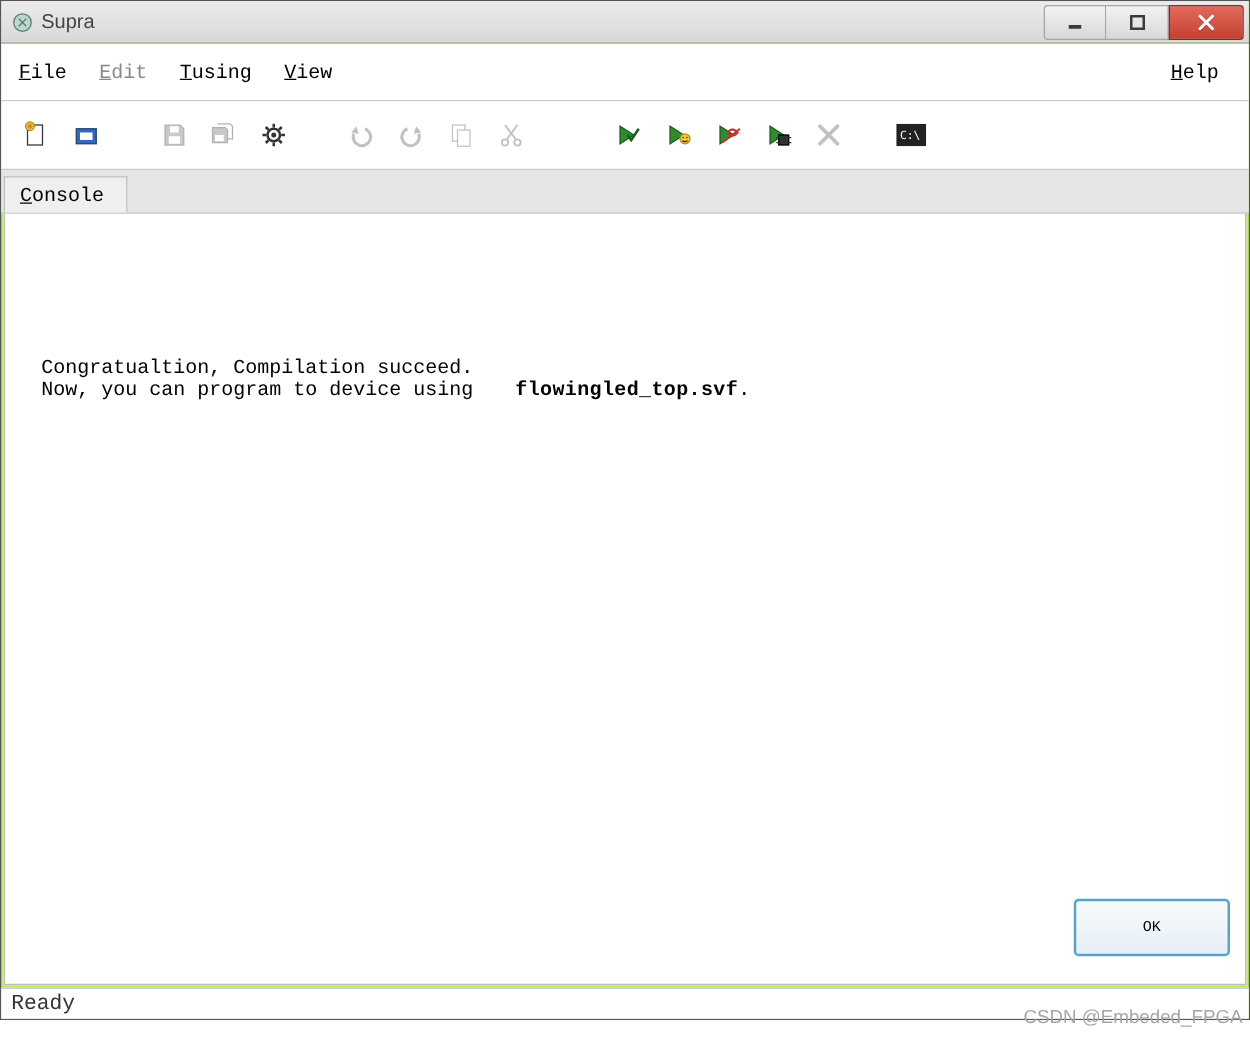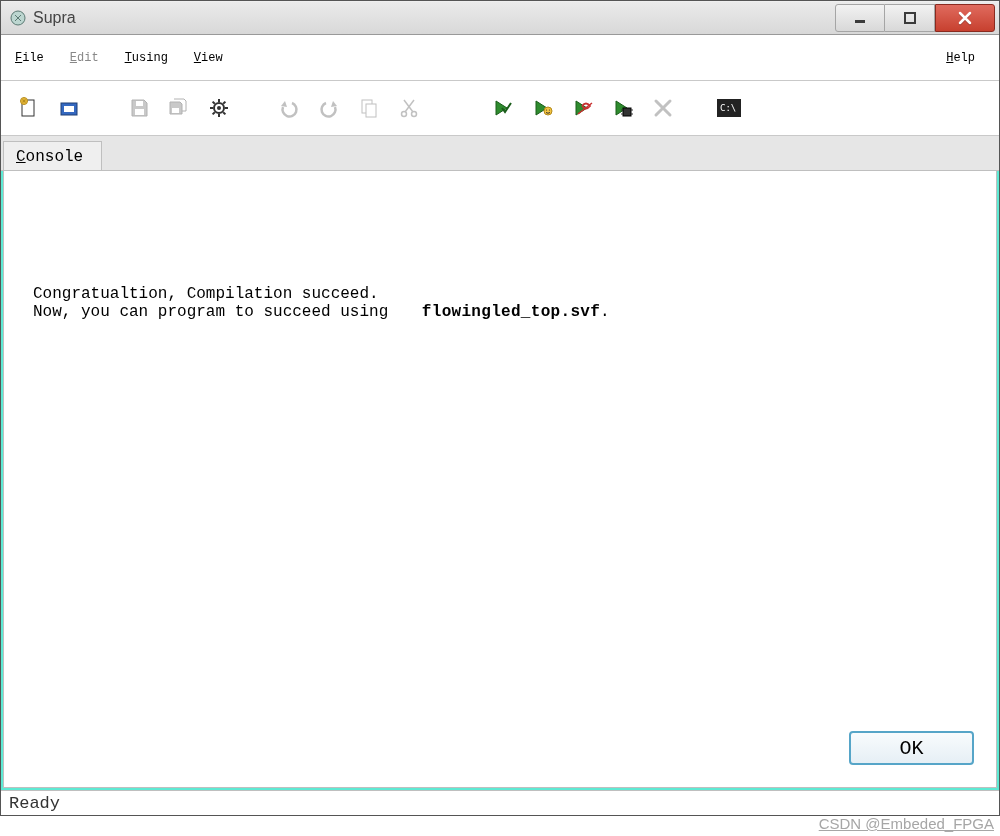--- a/index.html
+++ b/index.html
@@ -2,21 +2,21 @@
 <html><head>
   <meta charset="utf-8">
   <style>
     * { box-sizing: border-box; margin: 0; padding: 0; }
     html, body { width: 1000px; height: 836px; overflow: hidden; font-family: "Segoe UI", Tahoma, sans-serif; }
 
     .window {
       width: 1000px; height: 816px;
       border: 1px solid #555;
       display: flex; flex-direction: column;
-      background: #5eead4;
+      background: #bef264;
     }
 
     
     .title-bar {
       height: 34px;
       background: linear-gradient(to bottom, #fdfdfd 0%, #ebebeb 2%, #d8d8d8 100%);
       display: flex; align-items: center;
       padding-left: 8px;
       border-bottom: 1px solid #999;
     }
@@ -27,21 +27,21 @@
     .tb-close { width: 60px; background: linear-gradient(to bottom, #e06b5e, #c7402f); border: 1px solid #8a2a1f; border-radius: 0 3px 3px 0; margin-right: 4px; }
     .tb-close .x-svg { filter: drop-shadow(0 1px 0 rgba(0,0,0,0.25)); }
     .tb-min, .tb-max { background: linear-gradient(to bottom, #f2f2f2, #d8d8d8); border: 1px solid #a5a5a5; }
     .tb-min { border-radius: 3px 0 0 3px; }
     .tb-max { border-left: none; }
 
     
     .menu-bar {
       height: 46px; background: #fff; border-bottom: 1px solid #c9c9c9;
       display: flex; align-items: center; padding: 16px 6px;
-      font-family: "Courier New", monospace; font-size: 12px;
+      font-family: "Courier New", monospace; font-size: 16px;
     }
     .menu-item { padding: 2px 18px 2px 8px; cursor: pointer; color: #000; }
     .menu-item .u { text-decoration: underline; }
     .menu-item.disabled { color: #888; }
     .menu-bar .spacer { flex: 1; }
 
     
     .toolbar {
       height: 55px; background: #fff; border-bottom: 1px solid #c9c9c9;
       display: flex; align-items: center; padding: 0 12px; gap: 8px;
@@ -73,39 +73,39 @@
     .content {
       flex: 1; background: #fff; border: 1px solid #bfbfbf; border-top: none;
       margin: 0 2px 2px 2px; padding: 18px 29px;
       font-family: "Courier New", monospace; font-size: 16px;
       position: relative;
     }
     .content .msg-block { margin-top: 96px; }
     .content .msg-emph { font-weight: bold; letter-spacing: 0.3px; margin-left: 24px; }
 
     .ok-btn {
-      position: absolute; right: 22px; bottom: 22px;
-      width: 125px; height: 34px;
+      position: absolute; right: 12px; bottom: 22px;
+      width: 125px; height: 46px;
       background: linear-gradient(to bottom, #f8fbfd, #e6eff5);
       border: 2px solid #56a5c8; border-radius: 4px;
-      font-family: "Courier New", monospace; font-size: 20px;
+      font-family: "Courier New", monospace; font-size: 12px;
       display: flex; align-items: center; justify-content: center; cursor: pointer;
     }
 
     
     .status-bar {
       height: 25px; border-top: 1px solid #bfbfbf; background: #fff;
       display: flex; align-items: center; padding: 0 8px;
       font-family: "Courier New", monospace; font-size: 17px; color: #333;
     }
 
     
     .watermark {
-      position: fixed; right: 6px; bottom: 4px; color: #a6a6a6;
-      font-size: 15px; font-family: Arial, sans-serif; text-decoration: underline;
+      position: fixed; right: 6px; bottom: 14px; color: #a6a6a6;
+      font-size: 15px; font-family: Arial, sans-serif;
     }
   </style>
 </head>
 <body>
 
 <div class="window">
 
   <div class="title-bar">
     <span class="title-icon">
       <svg viewBox="0 0 18 18">
@@ -265,21 +265,21 @@
   <div class="tab-strip">
     <div class="tab">
         <span><span class="u">C</span><span>onsole</span></span>
       </div>
   </div>
 
   <div class="content">
     <div class="msg-block">
       <div>Congratualtion, Compilation succeed.</div>
       <div>
-        <span>Now, you can program to succeed using </span><span class="msg-emph">flowingled_top.svf</span><span>.</span>
+        <span>Now, you can program to device using </span><span class="msg-emph">flowingled_top.svf</span><span>.</span>
       </div>
     </div>
     <div class="ok-btn">OK</div>
   </div>
 
   <div class="status-bar">
     <span>Ready</span>
   </div>
 
 </div>

